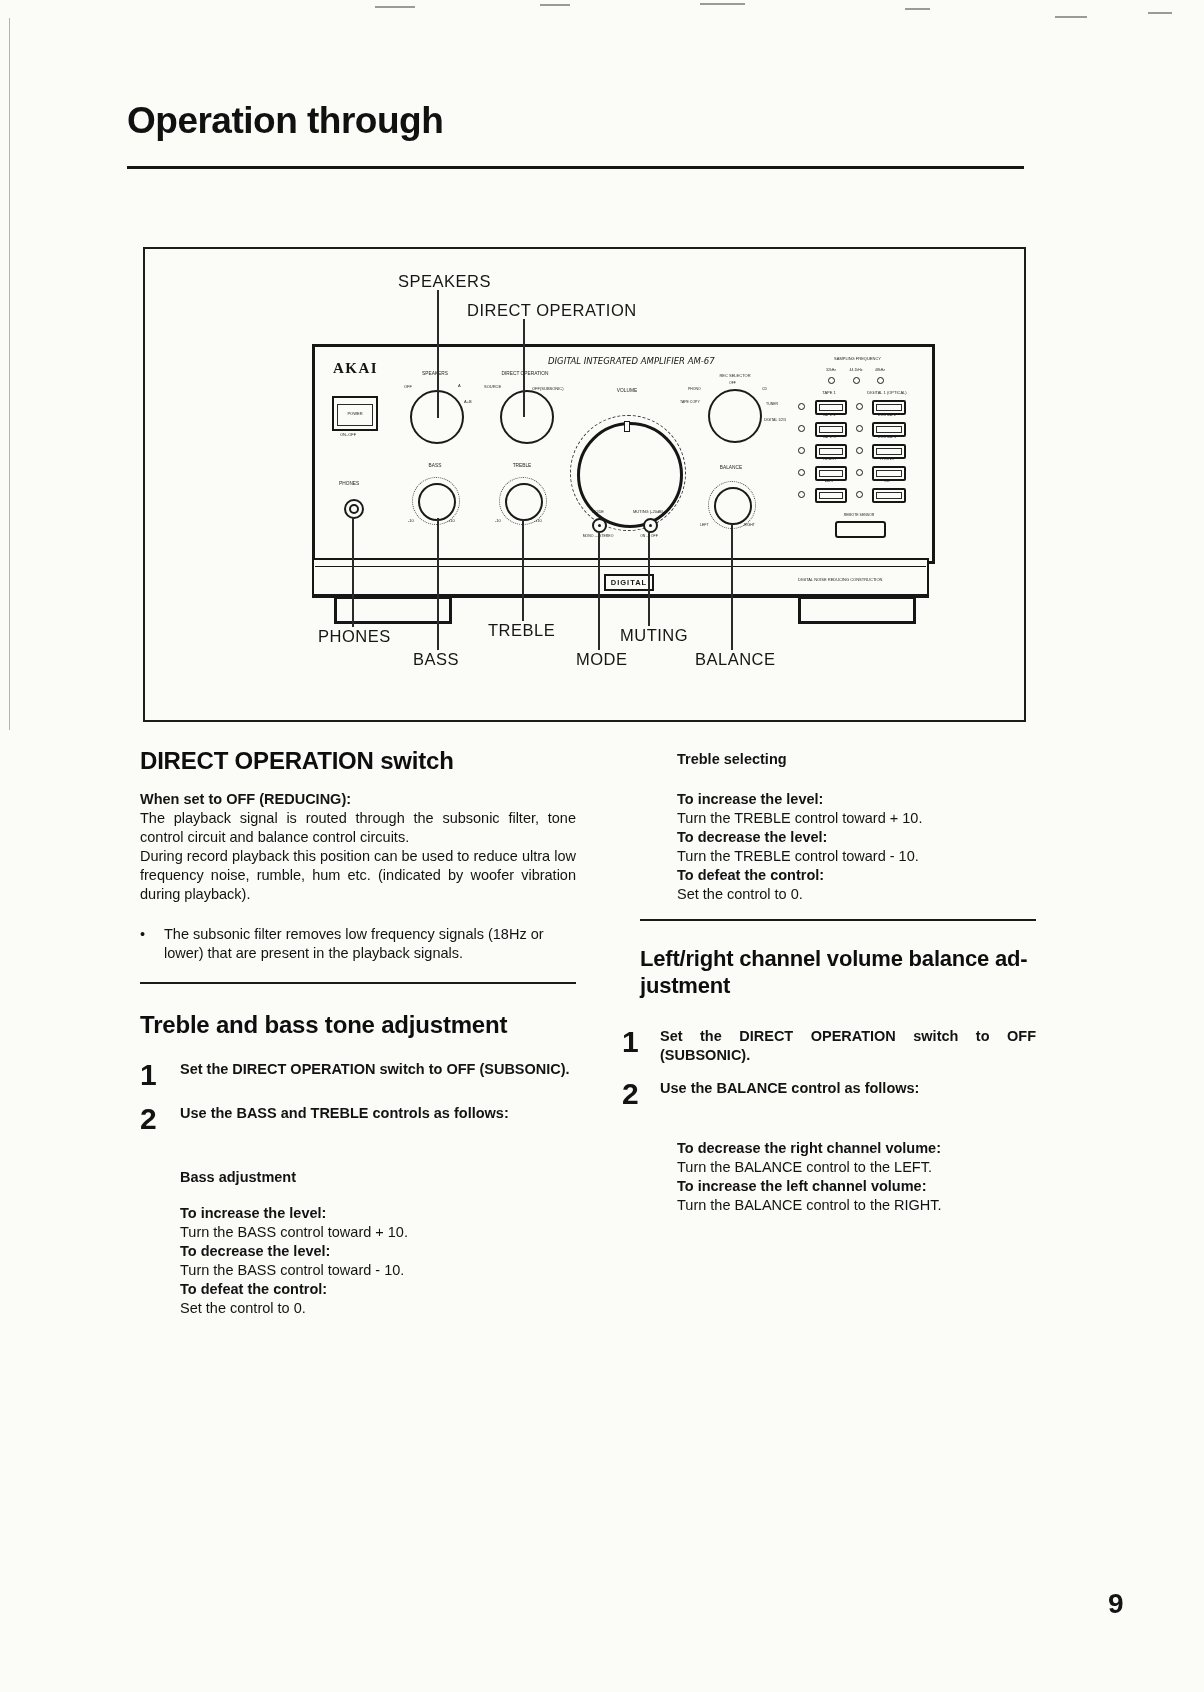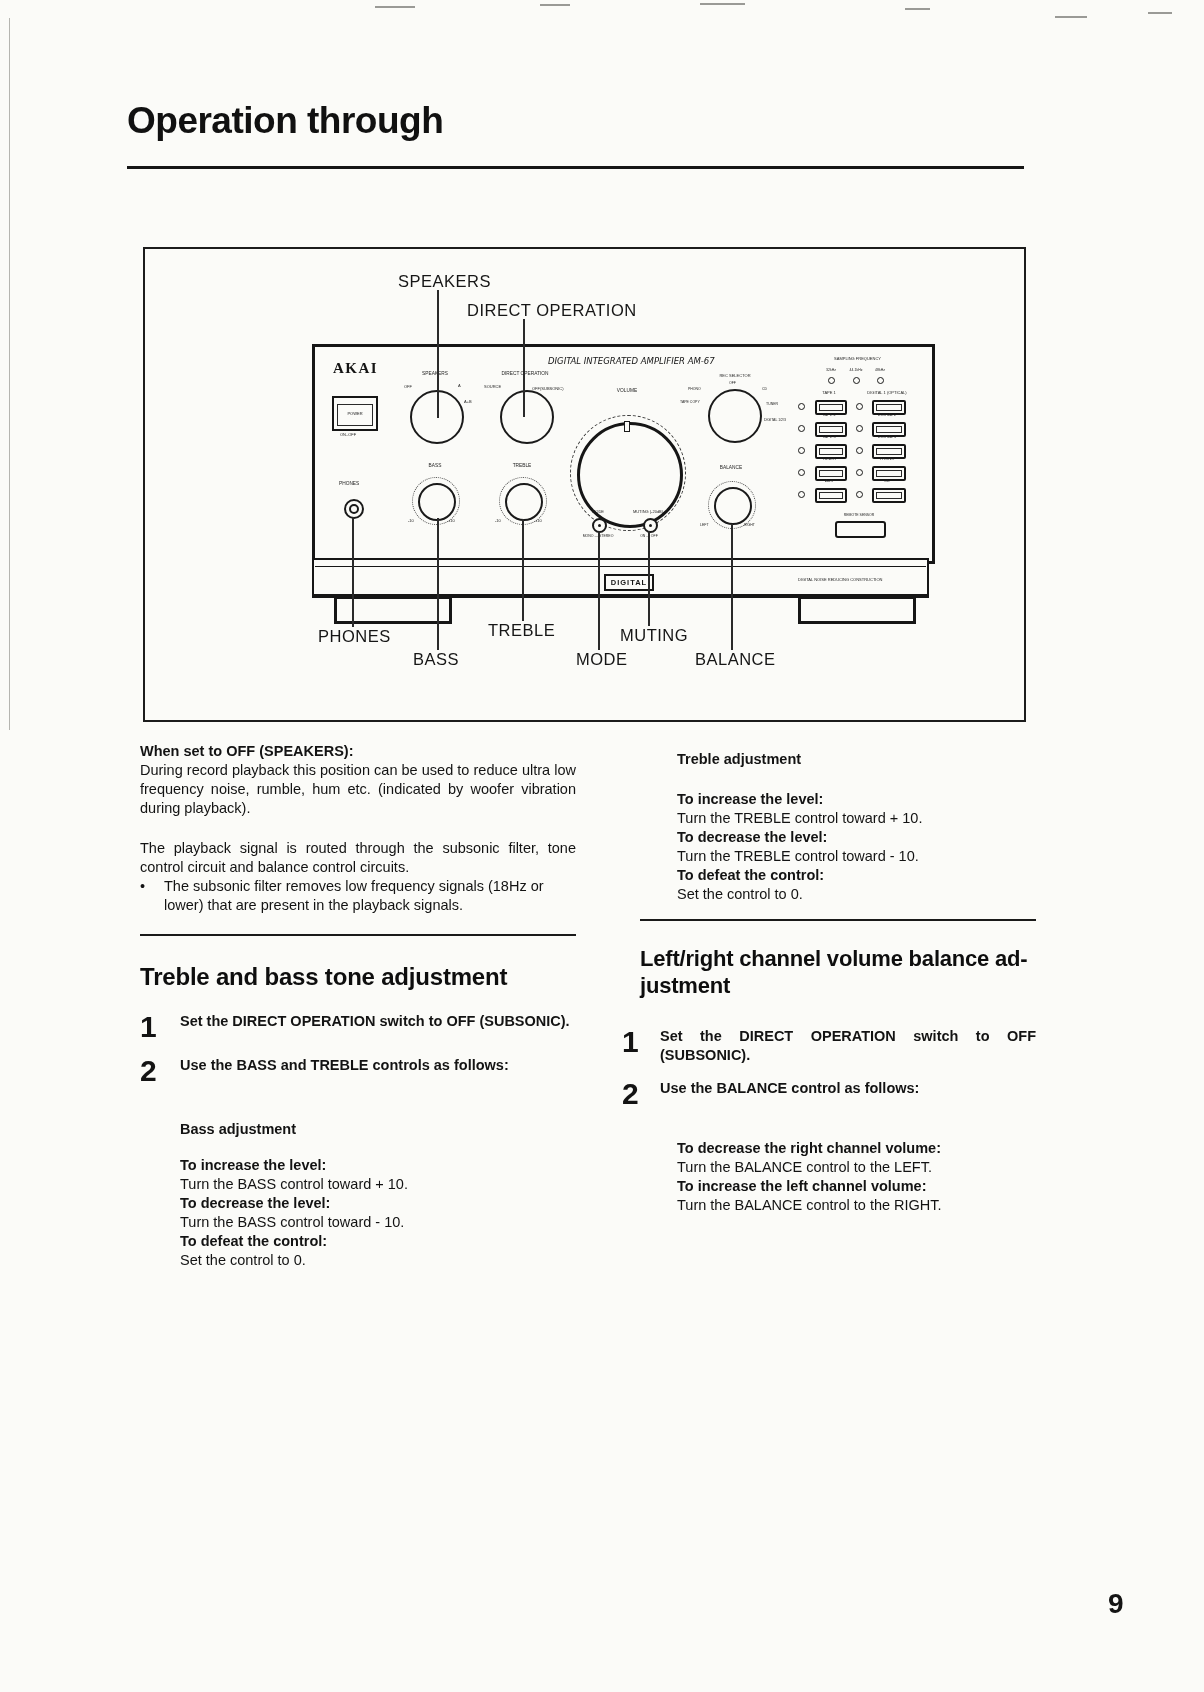--- a/index.html
+++ b/index.html
@@ -249,23 +249,24 @@
   <div class="ldr" style="left:731px;top:524px;height:126px;"></div>
 
   <div class="abs callout" style="left:318px;top:627px;">PHONES</div>
   <div class="abs callout" style="left:488px;top:621px;">TREBLE</div>
   <div class="abs callout" style="left:620px;top:626px;">MUTING</div>
   <div class="abs callout" style="left:413px;top:650px;">BASS</div>
   <div class="abs callout" style="left:576px;top:650px;">MODE</div>
   <div class="abs callout" style="left:695px;top:650px;">BALANCE</div>
 
   <div class="col" style="left:140px;top:742px;width:436px;">
-    <div class="h3">When set to OFF (SPEAKERS):</div>
+    <div class="h2" style="margin:6px 0 16px 0;">DIRECT OPERATION switch</div>
+    <div class="h3">When set to OFF (REDUCING):</div>
+    <div class="just">The playback signal is routed through the subsonic filter, tone control circuit and balance control circuits.</div>
     <div class="just" style="margin-bottom:21px;">During record playback this position can be used to reduce ultra low frequency noise, rumble, hum etc. (indicated by woofer vibration during playback).</div>
-    <div class="just">The playback signal is routed through the subsonic filter, tone control circuit and balance control circuits.</div>
     <div class="bull">
       <span class="dot">•</span>
       <span style="flex:1;">The subsonic filter removes low frequency signals (18Hz or lower) that are present in the playback signals.</span>
     </div>
     <div class="rule" style="margin-top:19px;"></div>
     <div class="h2" style="margin:28px 0 0 0;">Treble and bass tone adjustment</div>
     <div class="steprow" style="margin-top:22px;">
       <div class="stepnum">1</div>
       <div class="steptxt">Set the DIRECT OPERATION switch to OFF (SUBSONIC).</div>
     </div>
@@ -281,21 +282,21 @@
         <div class="h3">To decrease the level:</div>
         <div>Turn the BASS control toward - 10.</div>
         <div class="h3">To defeat the control:</div>
         <div>Set the control to 0.</div>
       </div>
     </div>
   </div>
 
   <div class="col" style="left:622px;top:744px;width:414px;">
     <div style="margin-left:55px;">
-      <div class="h3" style="margin-top:6px;">Treble adjustment</div>
+      <div class="h3" style="margin-top:6px;">Treble selecting</div>
       <div style="margin-top:21px;">
         <div class="h3">To increase the level:</div>
         <div>Turn the TREBLE control toward + 10.</div>
         <div class="h3">To decrease the level:</div>
         <div>Turn the TREBLE control toward - 10.</div>
         <div class="h3">To defeat the control:</div>
         <div>Set the control to 0.</div>
       </div>
     </div>
     <div class="rule" style="margin:15px 0 0 18px;width:396px;"></div>

